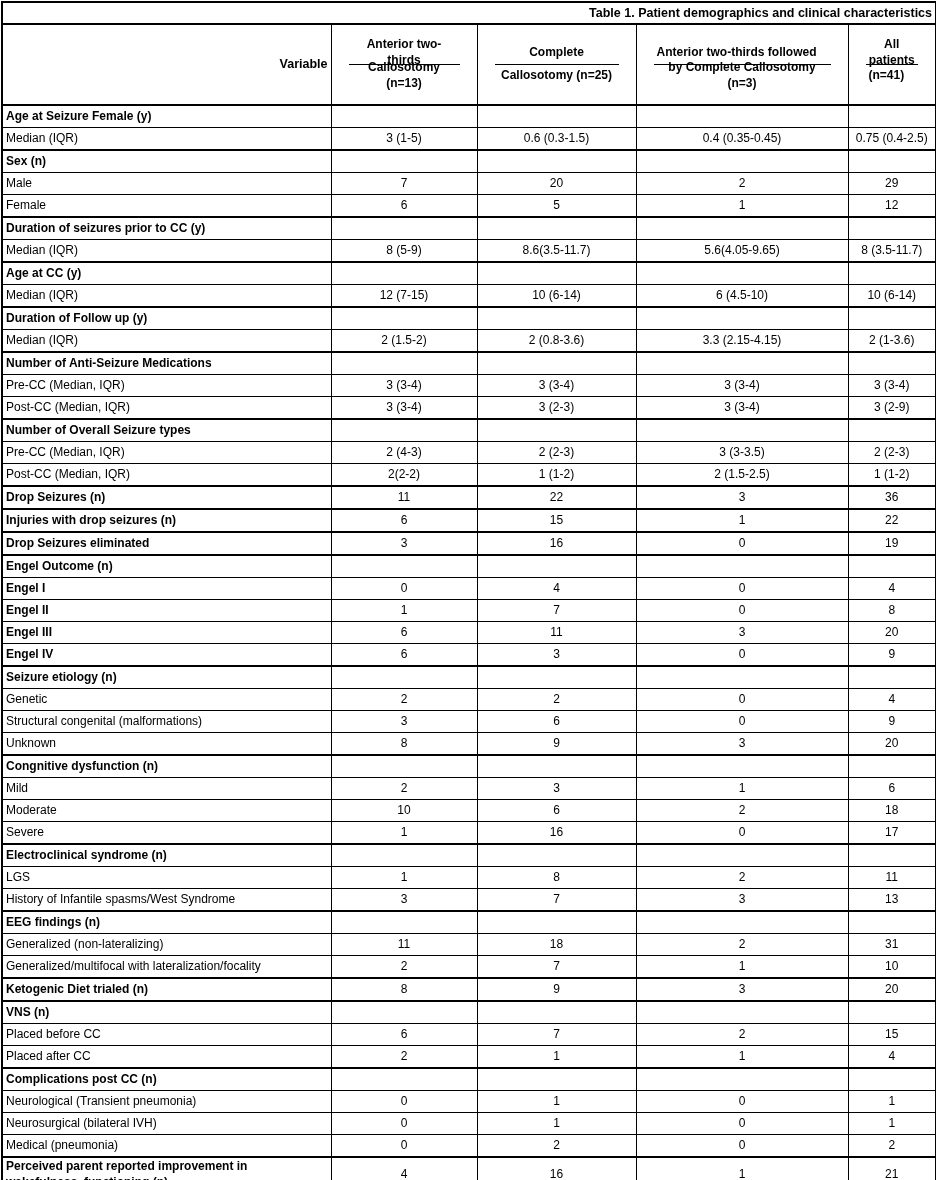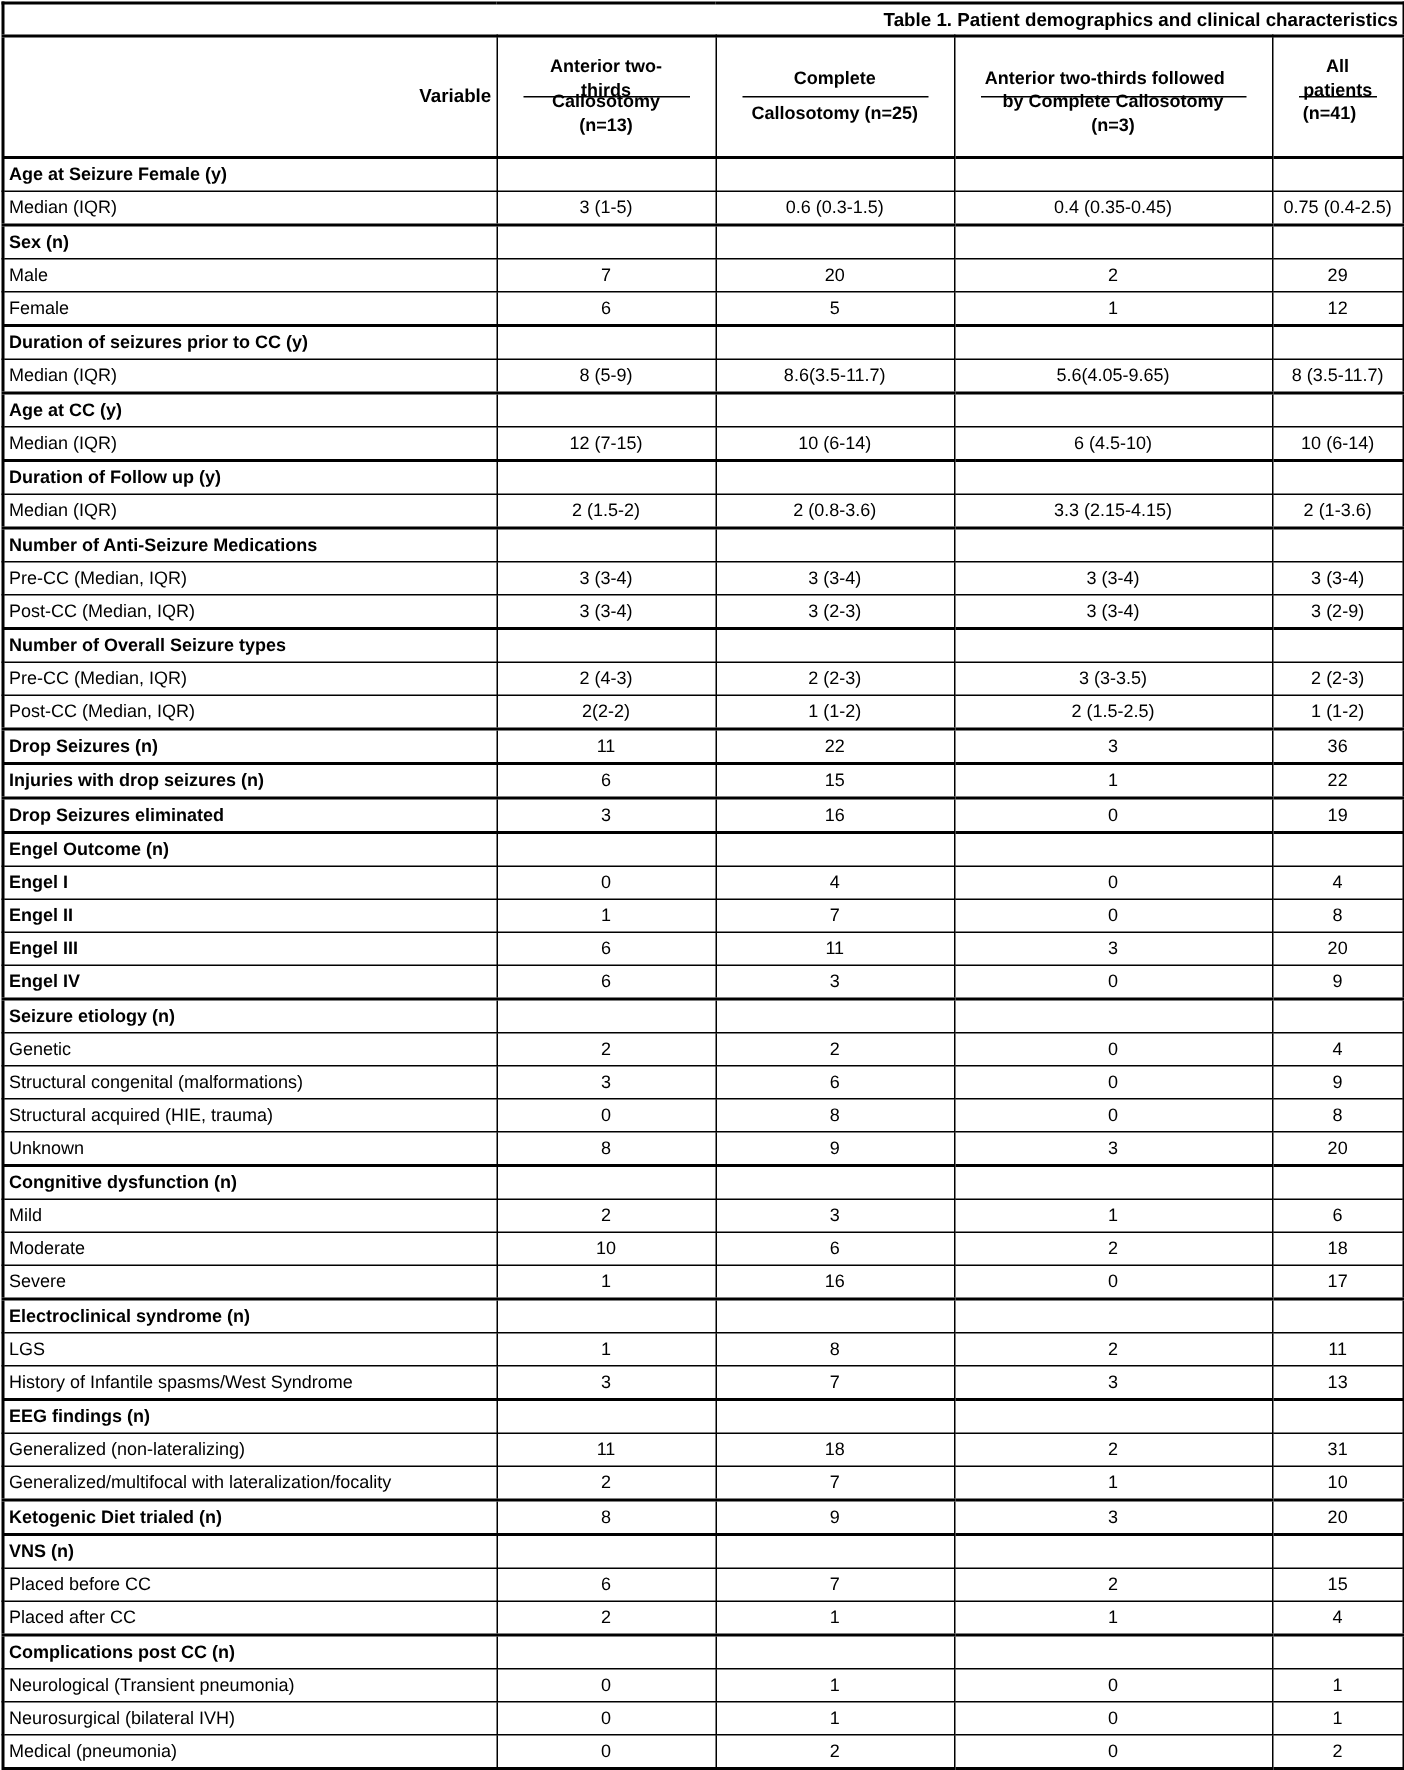--- a/index.html
+++ b/index.html
@@ -294,27 +294,20 @@
           <td class="value">4</td>
         </tr>
         <tr>
           <td class="label">Structural congenital (malformations)</td>
           <td class="value">3</td>
           <td class="value">6</td>
           <td class="value">0</td>
           <td class="value">9</td>
         </tr>
         <tr>
-          <td class="label">Structural acquired (HIE, trauma)</td>
-          <td class="value">0</td>
-          <td class="value">8</td>
-          <td class="value">0</td>
-          <td class="value">8</td>
-        </tr>
-        <tr>
           <td class="label">Unknown</td>
           <td class="value">8</td>
           <td class="value">9</td>
           <td class="value">3</td>
           <td class="value">20</td>
         </tr>
         <tr class="section">
           <td class="label bold">Congnitive dysfunction (n)</td>
           <td class="value"></td>
           <td class="value"></td>

